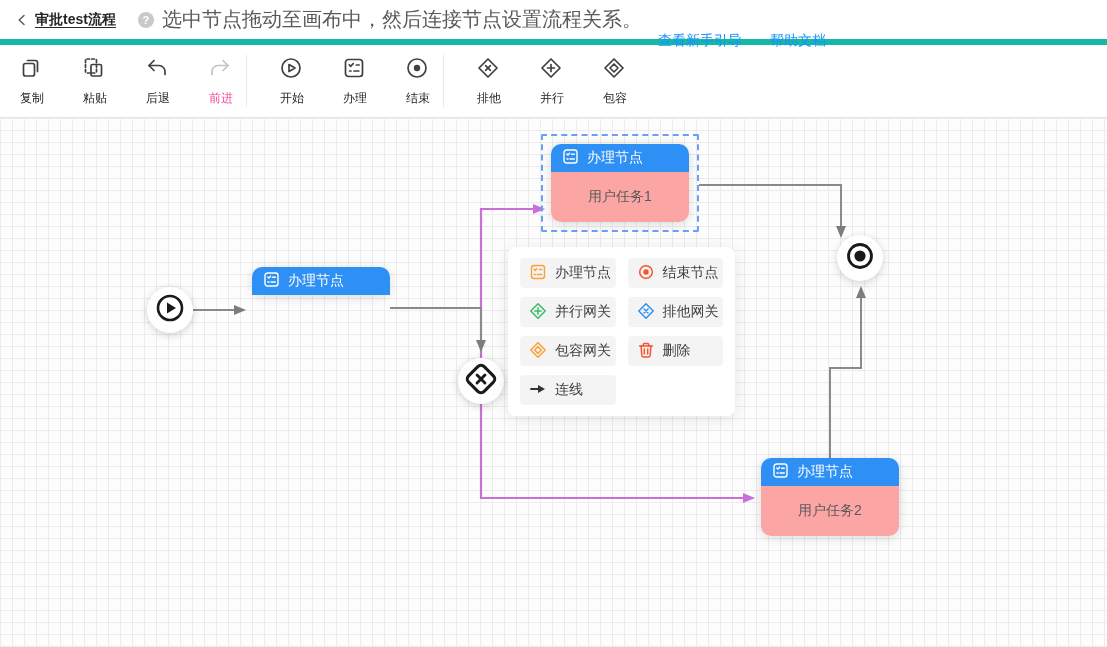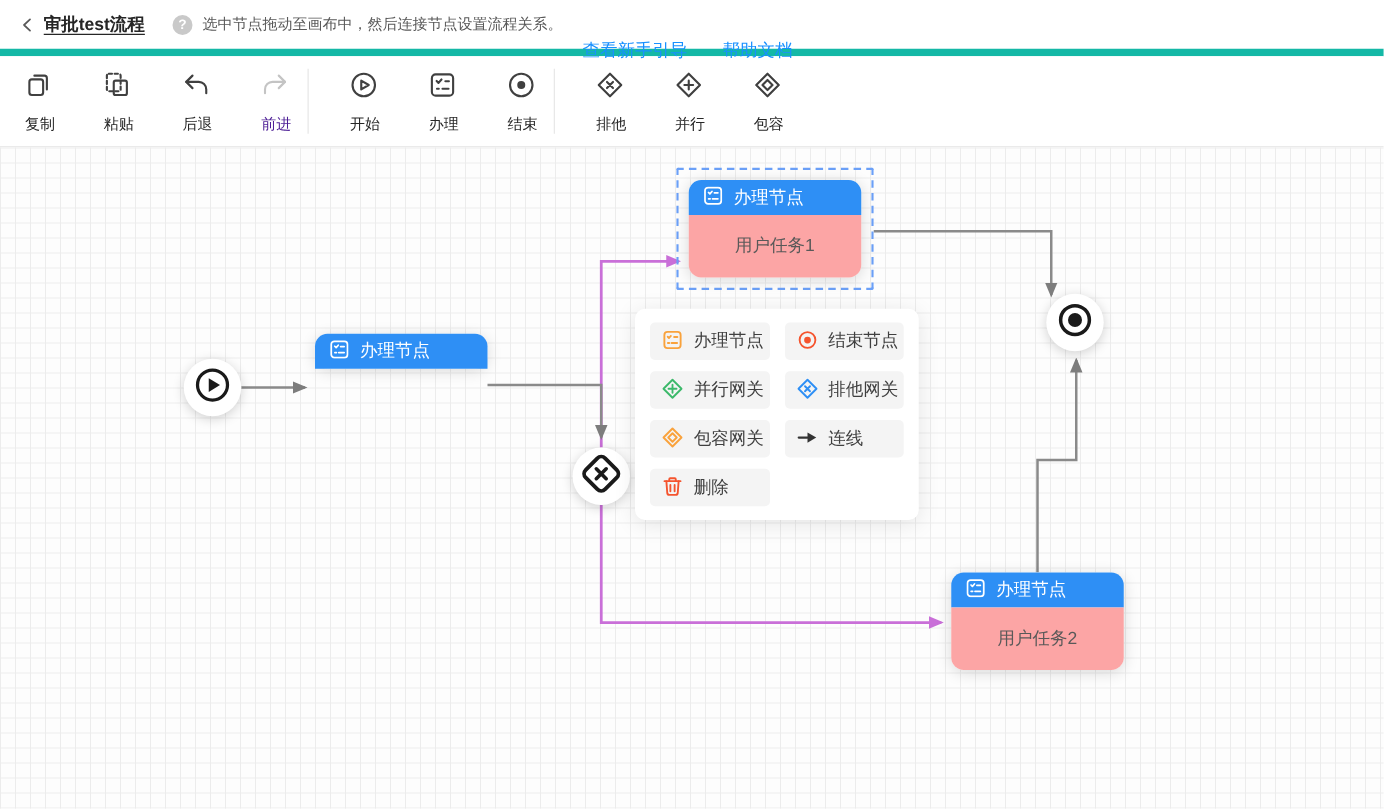--- a/index.html
+++ b/index.html
@@ -18,37 +18,37 @@
   .back-chevron { display:flex; align-items:center; }
   .page-title {
     font-size:14px; color:#262626; font-weight:600;
     text-decoration:underline; text-underline-offset:3px;
   }
   .hint-group { display:flex; align-items:center; gap:8px; margin-left:22px; }
   .q-badge {
     width:16px; height:16px; border-radius:50%; background:#c9c9c9; color:#fff;
     font-size:11px; font-weight:bold; display:flex; align-items:center; justify-content:center;
   }
-  .hint-text { font-size:12px; color:#595959; }
+  .hint-text { font-size:20px; color:#595959; }
   .top-links { display:flex; gap:28px; margin-left:16px; }
   .top-link { font-size:14px; color:#1890ff; text-decoration:none; cursor:pointer;margin-top:43px; }
   
   .toolbar {
     height:73px; display:flex; align-items:center;
     border-bottom:1px solid #e4e4e4; background:#fff; padding-left:0;
   }
   .tb-item {
     width:44px; margin-left:19px; display:flex; flex-direction:column;
     align-items:flex-end; gap:5px; cursor:pointer;
   }
   .tb-item:first-child { margin-left:0; }
   .tb-item .lab { font-size:12px; color:#262626; white-space:nowrap; }
   .tb-item svg { stroke:#404040; fill:none; stroke-width:1.7; stroke-linecap:round; stroke-linejoin:round; }
   .tb-item svg .fillpart { fill:#404040; stroke:none; }
-  .tb-item.disabled .lab { color:#4c1d95; }
+  .tb-item.disabled .lab { color:#ec4899; }
   .tb-item.disabled svg { stroke:#c4c4c4; }
   .tb-sep { width:1px; height:52px; background:#e8e8e8; margin-left:13px; }
   .tb-sep + .tb-item { margin-left:13px; }
   
   .canvas {
     position:relative; width:1107px; height:529px; background:#fdfdfd;
     background-image:
       linear-gradient(to right, #ececec 1px, transparent 1px),
       linear-gradient(to bottom, #ececec 1px, transparent 1px);
     background-size:12px 12px;
@@ -355,33 +355,33 @@
       <span>
         <svg width="18" height="18" viewBox="0 0 18 18" stroke="#f9a23c">
             <path d="M9 1.8 L16.2 9 L9 16.2 L1.8 9 Z"></path>
             <path d="M9 5.6 L12.4 9 L9 12.4 L5.6 9 Z"></path>
           </svg>
       </span>
       <span>包容网关</span>
     </div>
     <div class="ctx-item">
       <span>
-        <svg width="18" height="18" viewBox="0 0 18 18" stroke="#333">
-            <path d="M2 9 h7" stroke-width="1.8"></path>
-            <path d="M9 4.9 L16 9 L9 13.1 Z" fill="#333" stroke="none"></path>
-          </svg>
-      </span>
-      <span>连线</span>
-    </div>
-    <div class="ctx-item">
-      <span>
         <svg width="18" height="18" viewBox="0 0 18 18" stroke="#f5542e">
             <path d="M2.6 4.9 h12.8"></path>
             <path d="M6.4 4.9 V3.4 a.8 .8 0 0 1 .8 -.8 h3.6 a.8 .8 0 0 1 .8 .8 V4.9"></path>
             <path d="M4.1 4.9 l.7 9.4 a1.7 1.7 0 0 0 1.7 1.6 h5 a1.7 1.7 0 0 0 1.7 -1.6 l.7-9.4"></path>
             <path d="M7.3 8 v5 M10.7 8 v5"></path>
           </svg>
       </span>
       <span>删除</span>
     </div>
+    <div class="ctx-item">
+      <span>
+        <svg width="18" height="18" viewBox="0 0 18 18" stroke="#333">
+            <path d="M2 9 h7" stroke-width="1.8"></path>
+            <path d="M9 4.9 L16 9 L9 13.1 Z" fill="#333" stroke="none"></path>
+          </svg>
+      </span>
+      <span>连线</span>
+    </div>
   </div>
 
 </div>
 
 </body></html>

